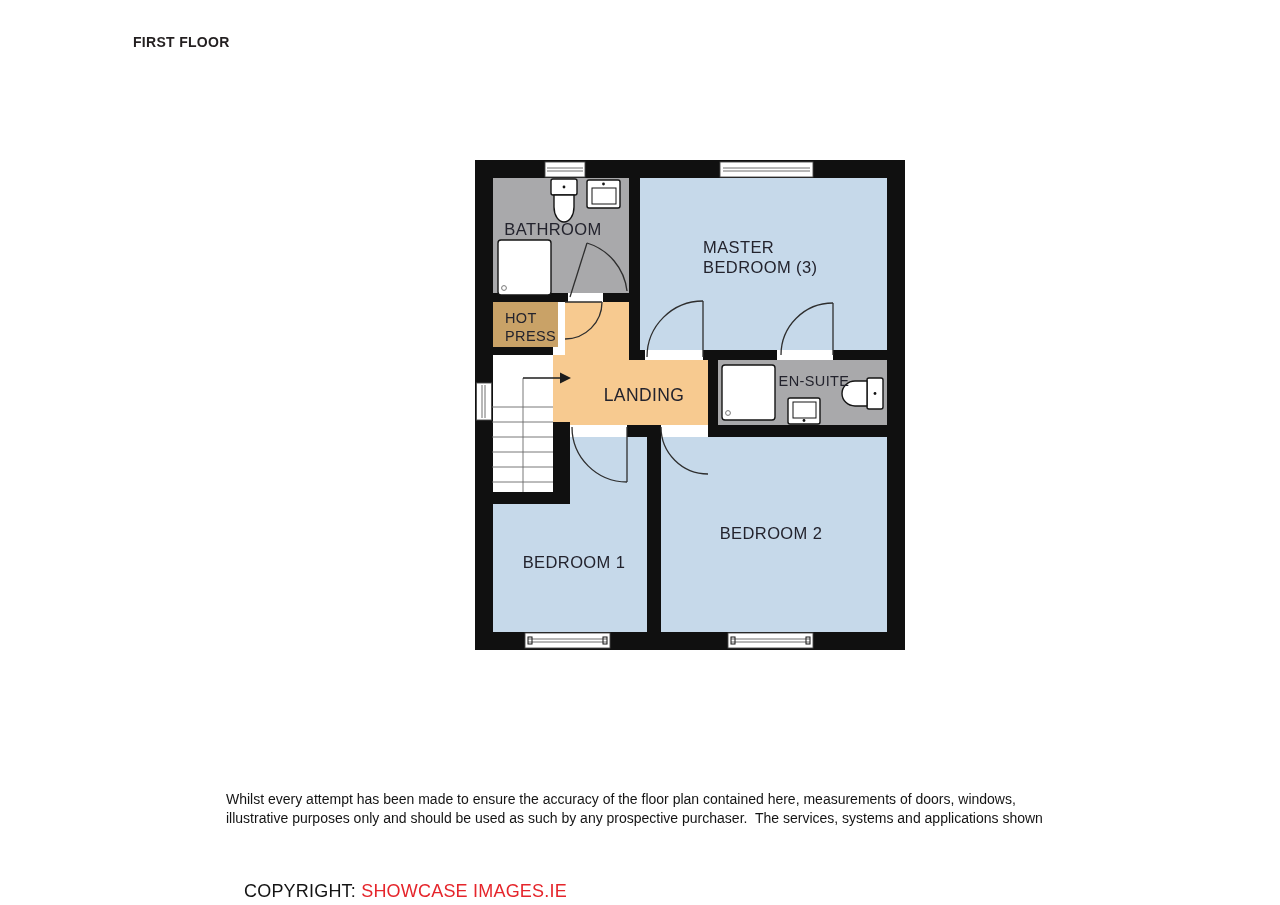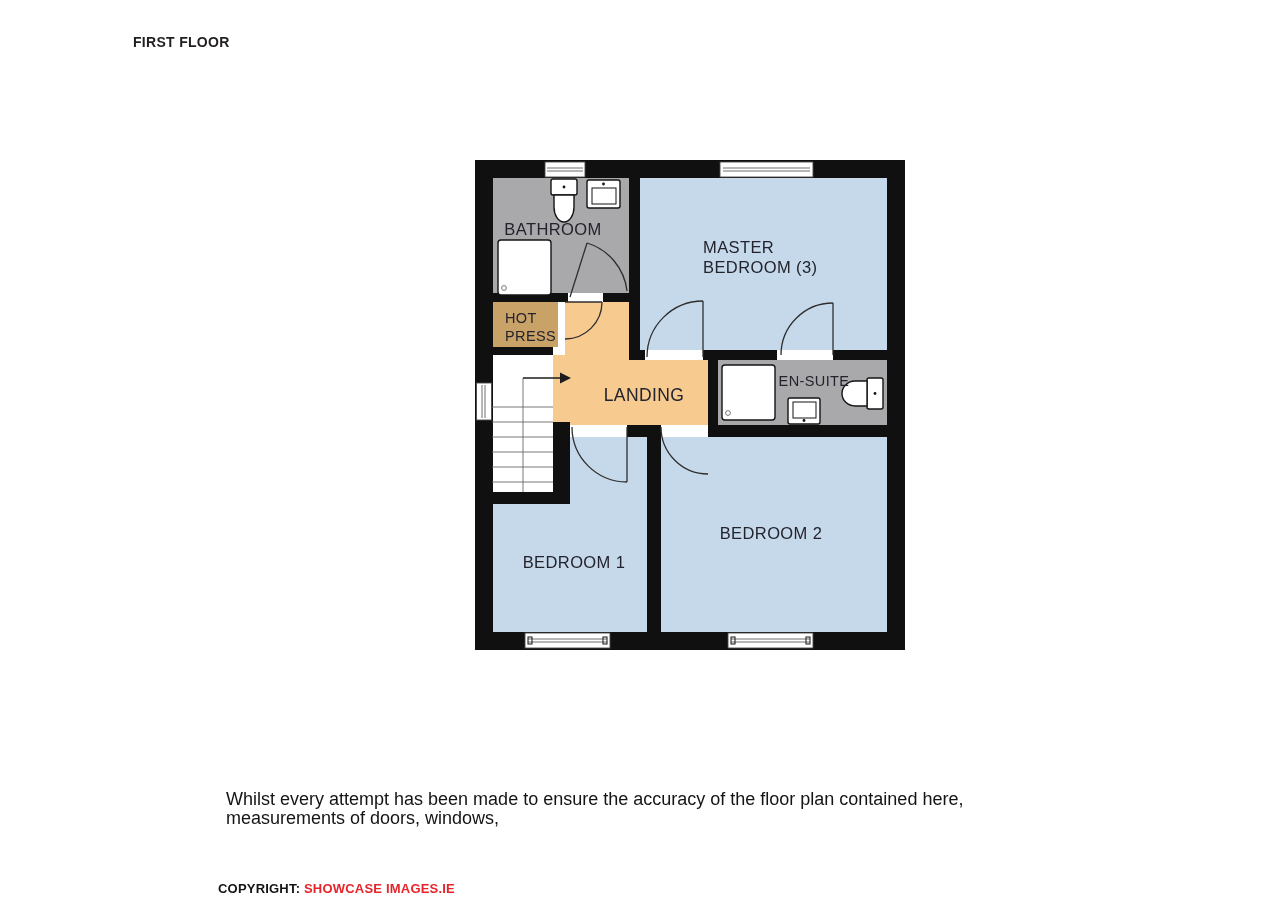--- a/index.html
+++ b/index.html
@@ -13,25 +13,25 @@
   .room-label{font-size:16.5px;}
   .room-label-small{font-size:14.5px;}
   .wall{fill:#101010;}
   .gap{fill:#ffffff;}
   .door{stroke:#2e2e2e;stroke-width:1.3;fill:none;}
   .fixture{fill:#ffffff;stroke:#141414;stroke-width:1.4;}
   .fixture-thin{fill:none;stroke:#141414;stroke-width:1;}
   .stair-line{stroke:#6a6a6a;stroke-width:.9;fill:none;}
   .win{fill:#ffffff;stroke:#4a4a4a;stroke-width:.9;}
   .winline{stroke:#4a4a4a;stroke-width:.8;}
-  .disclaimer{position:absolute;left:226px;top:790px;width:830px;font-size:18px;
+  .disclaimer{position:absolute;left:226px;top:790px;width:830px;font-size:14px;
               line-height:18.5px;color:#141414;}
   .disclaimer div{white-space:pre-wrap;}
-  .copyright{position:absolute;left:218px;top:881px;font-size:13px;color:#141414;
-             letter-spacing:.2px;font-weight:bold;}
+  .copyright{position:absolute;left:244px;top:881px;font-size:18px;color:#141414;
+             letter-spacing:.2px;}
   .copyright .src{color:#e5252b;}
 </style>
 </head>
 <body>
 
 <div class="page-title">FIRST FLOOR</div>
 
 <div class="plan">
 <svg viewBox="0 0 430 490" xmlns="http://www.w3.org/2000/svg">
 
@@ -182,15 +182,16 @@
   <text class="room-label-small" x="30" y="181">PRESS</text>
   <text class="room-label" x="169" y="241" text-anchor="middle" style="font-size:17.5px">LANDING</text>
   <text class="room-label-small" x="339" y="226" text-anchor="middle">EN-SUITE</text>
   <text class="room-label" x="99" y="408" text-anchor="middle">BEDROOM 1</text>
   <text class="room-label" x="296" y="379" text-anchor="middle">BEDROOM 2</text>
 </svg>
 </div>
 
 <div class="disclaimer">
   <div>Whilst every attempt has been made to ensure the accuracy of the floor plan contained here, measurements of doors, windows,</div>
+  <div>illustrative purposes only and should be used as such by any prospective purchaser.  The services, systems and applications shown</div>
 </div>
 
 <div class="copyright"><span style="white-space:pre">COPYRIGHT: </span><span class="src">SHOWCASE IMAGES.IE</span></div>
 
 </body></html>

